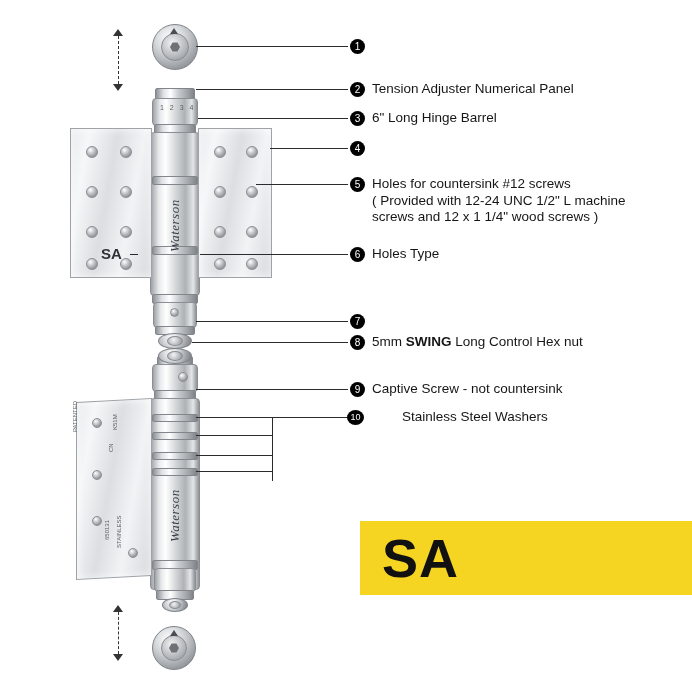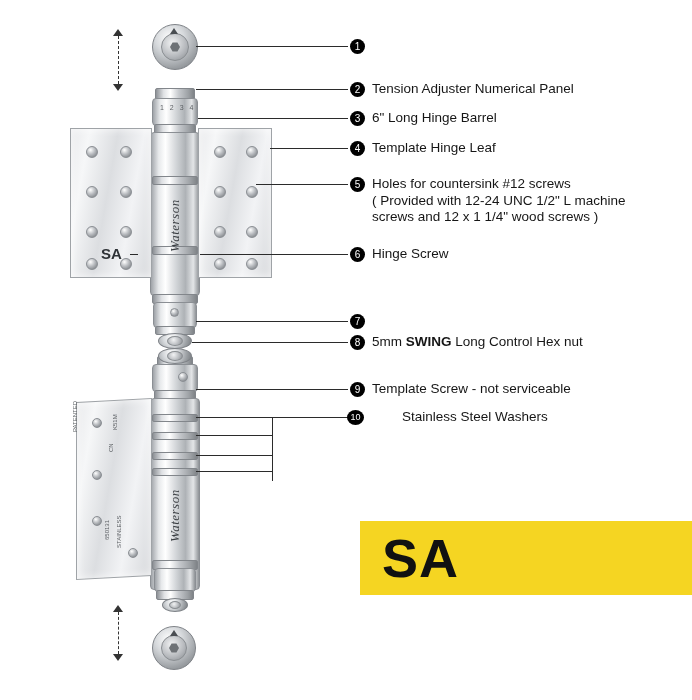--- a/index.html
+++ b/index.html
@@ -285,47 +285,46 @@
     <span class="ctext">Tension Adjuster Numerical Panel</span>
   </div>
 
   <div class="callout" style="left:350px; top:110px;">
     <span class="bullet">3</span>
     <span class="ctext">6" Long Hinge Barrel</span>
   </div>
 
   <div class="callout" style="left:350px; top:140px;">
     <span class="bullet">4</span>
-    <span class="ctext">Template Hinge Leaf</span>
   </div>
 
   <div class="callout" style="left:350px; top:176px;">
     <span class="bullet">5</span>
     <span class="ctext">Holes for countersink #12 screws
 ( Provided with 12-24 UNC 1/2" L machine
 screws and 12 x 1 1/4" wood screws )</span>
   </div>
 
   <div class="callout" style="left:350px; top:246px;">
     <span class="bullet">6</span>
-    <span class="ctext">Hinge Screw</span>
+    <span class="ctext">Holes Type</span>
   </div>
 
   <div class="callout" style="left:350px; top:313px;">
     <span class="bullet">7</span>
   </div>
 
   <div class="callout" style="left:350px; top:334px;">
     <span class="bullet">8</span>
     <span class="ctext"><span>5mm </span><b>SWING</b><span> Long Control Hex nut</span></span>
   </div>
 
   <div class="callout" style="left:350px; top:381px;">
     <span class="bullet">9</span>
-    <span class="ctext">Template Screw - not serviceable</span>
+    <span class="ctext">Captive Screw - not countersink</span>
   </div>
 
   <div class="callout" style="left:347px; top:409px;gap:38px;">
     <span class="bullet wide">10</span>
     <span class="ctext">Stainless Steel Washers</span>
   </div>
 
   <div id="sa-banner" style="left:360px; top:521px; width:332px; height:74px;">
     <span class="label">SA</span>
   </div>

